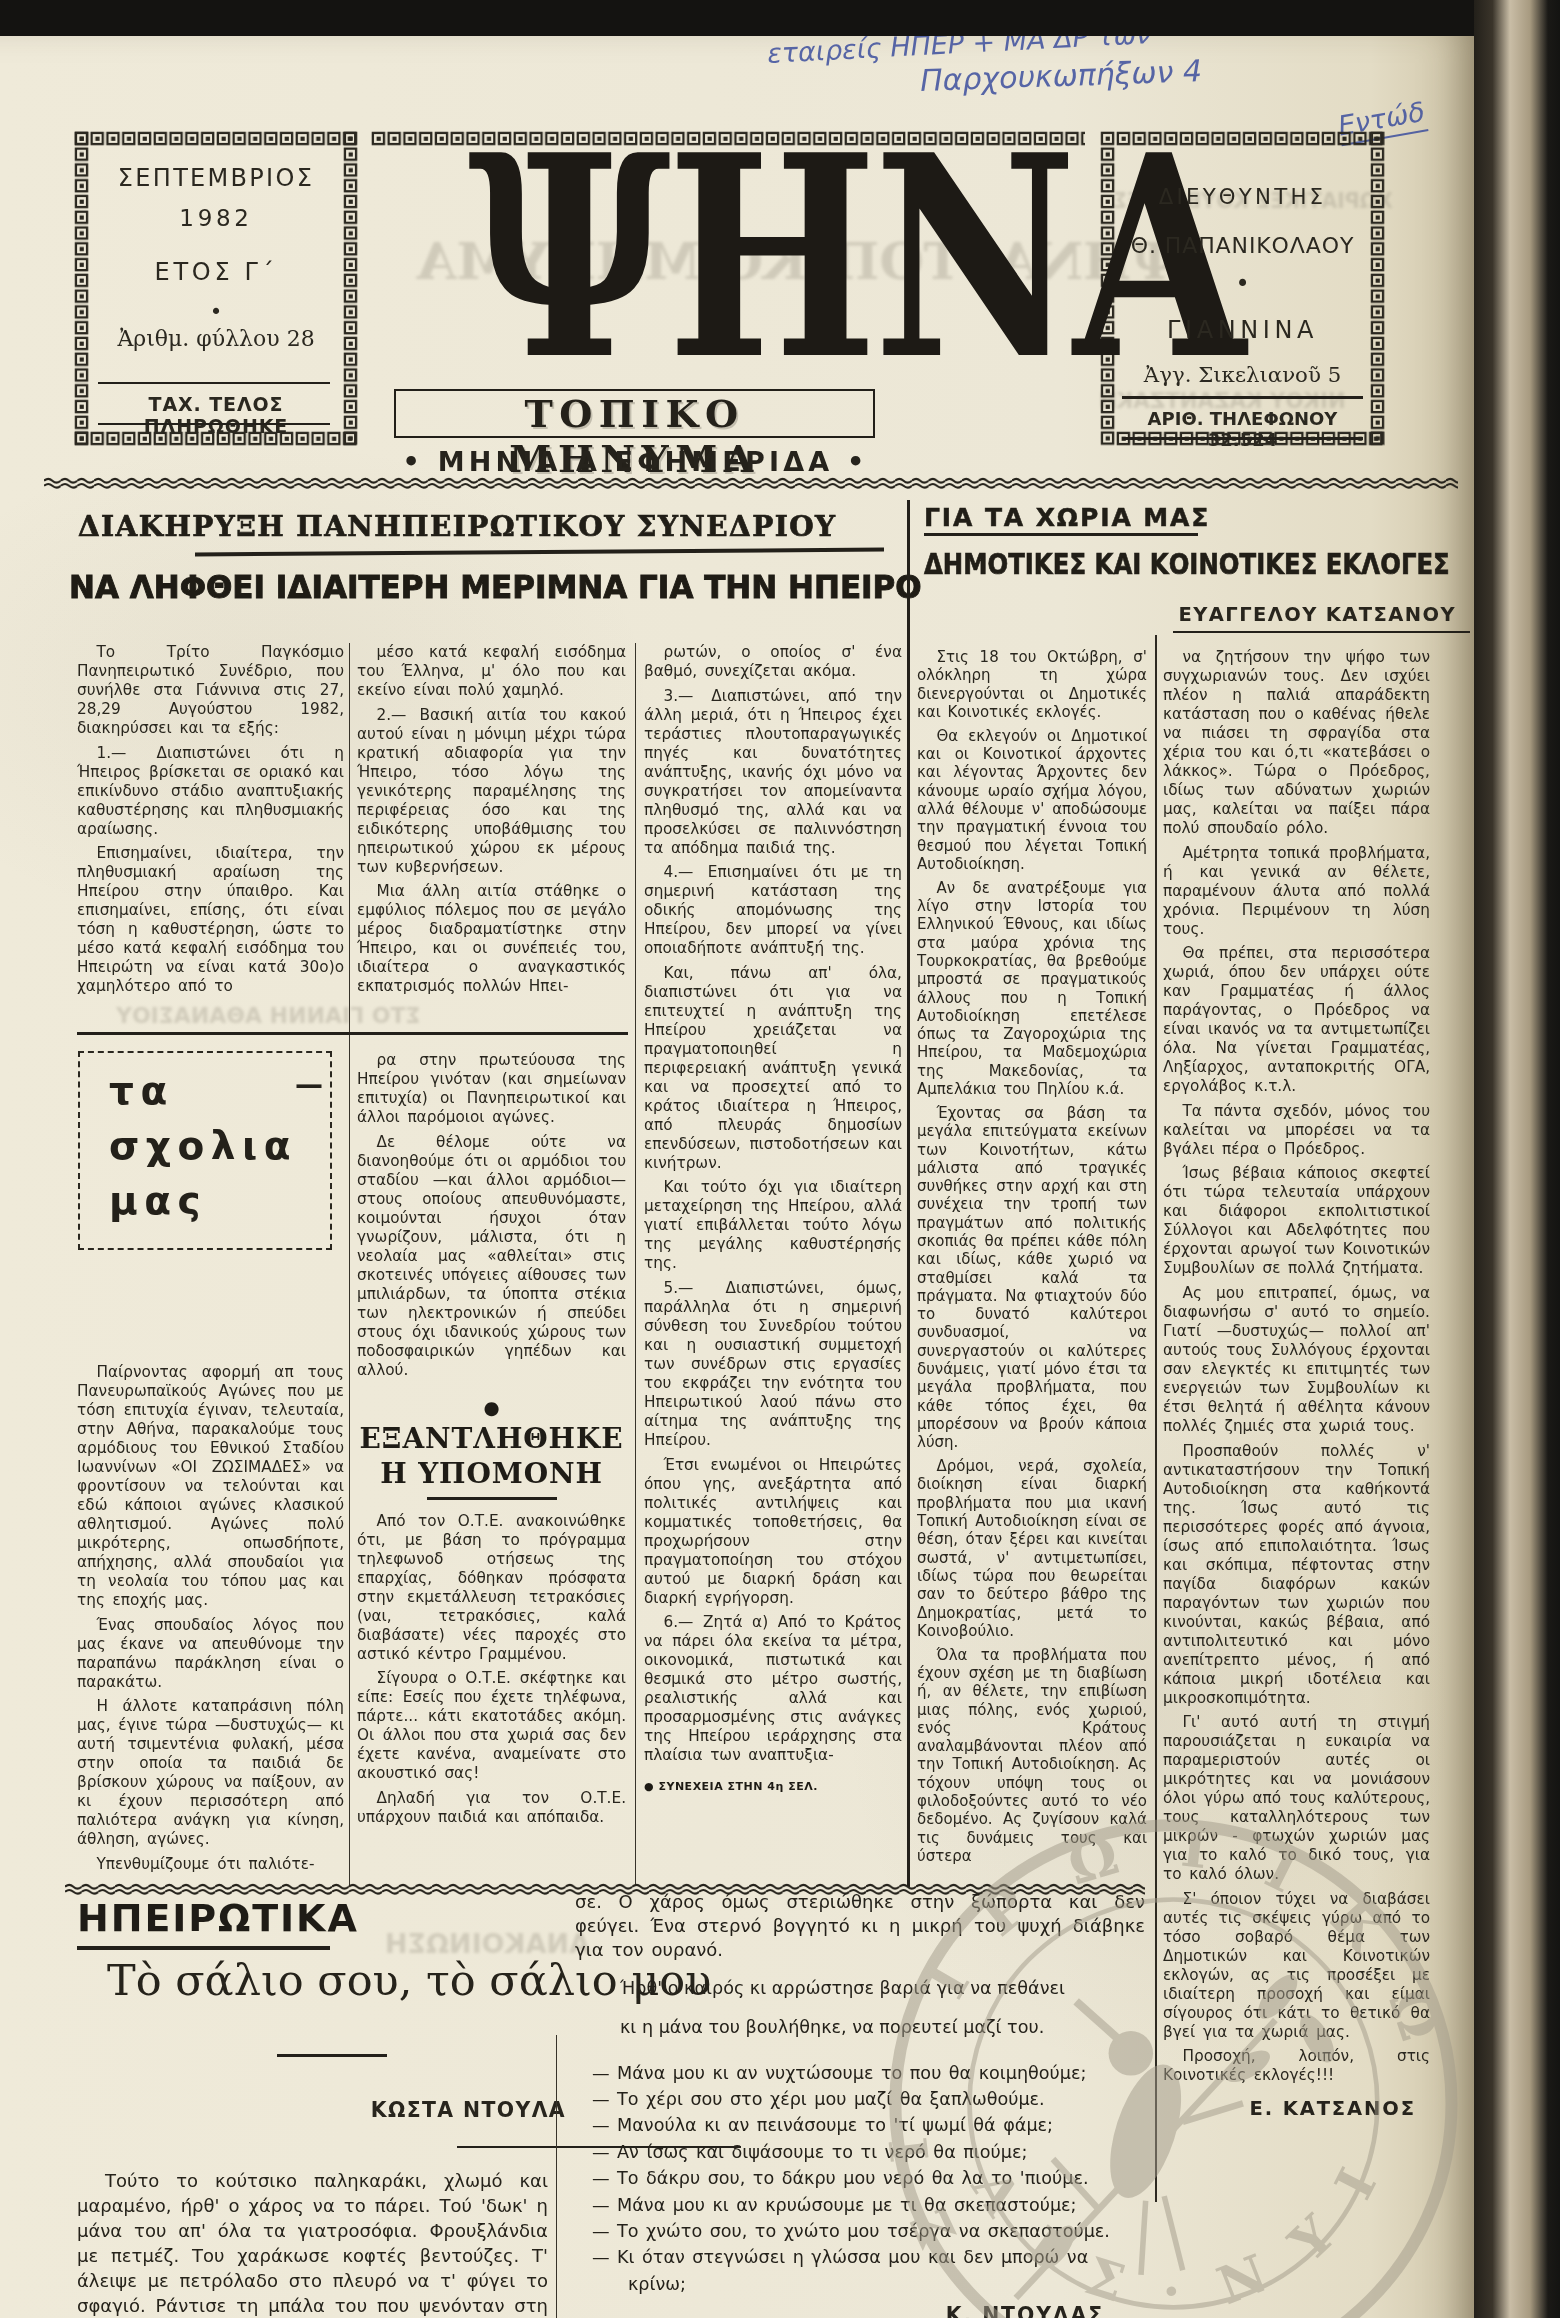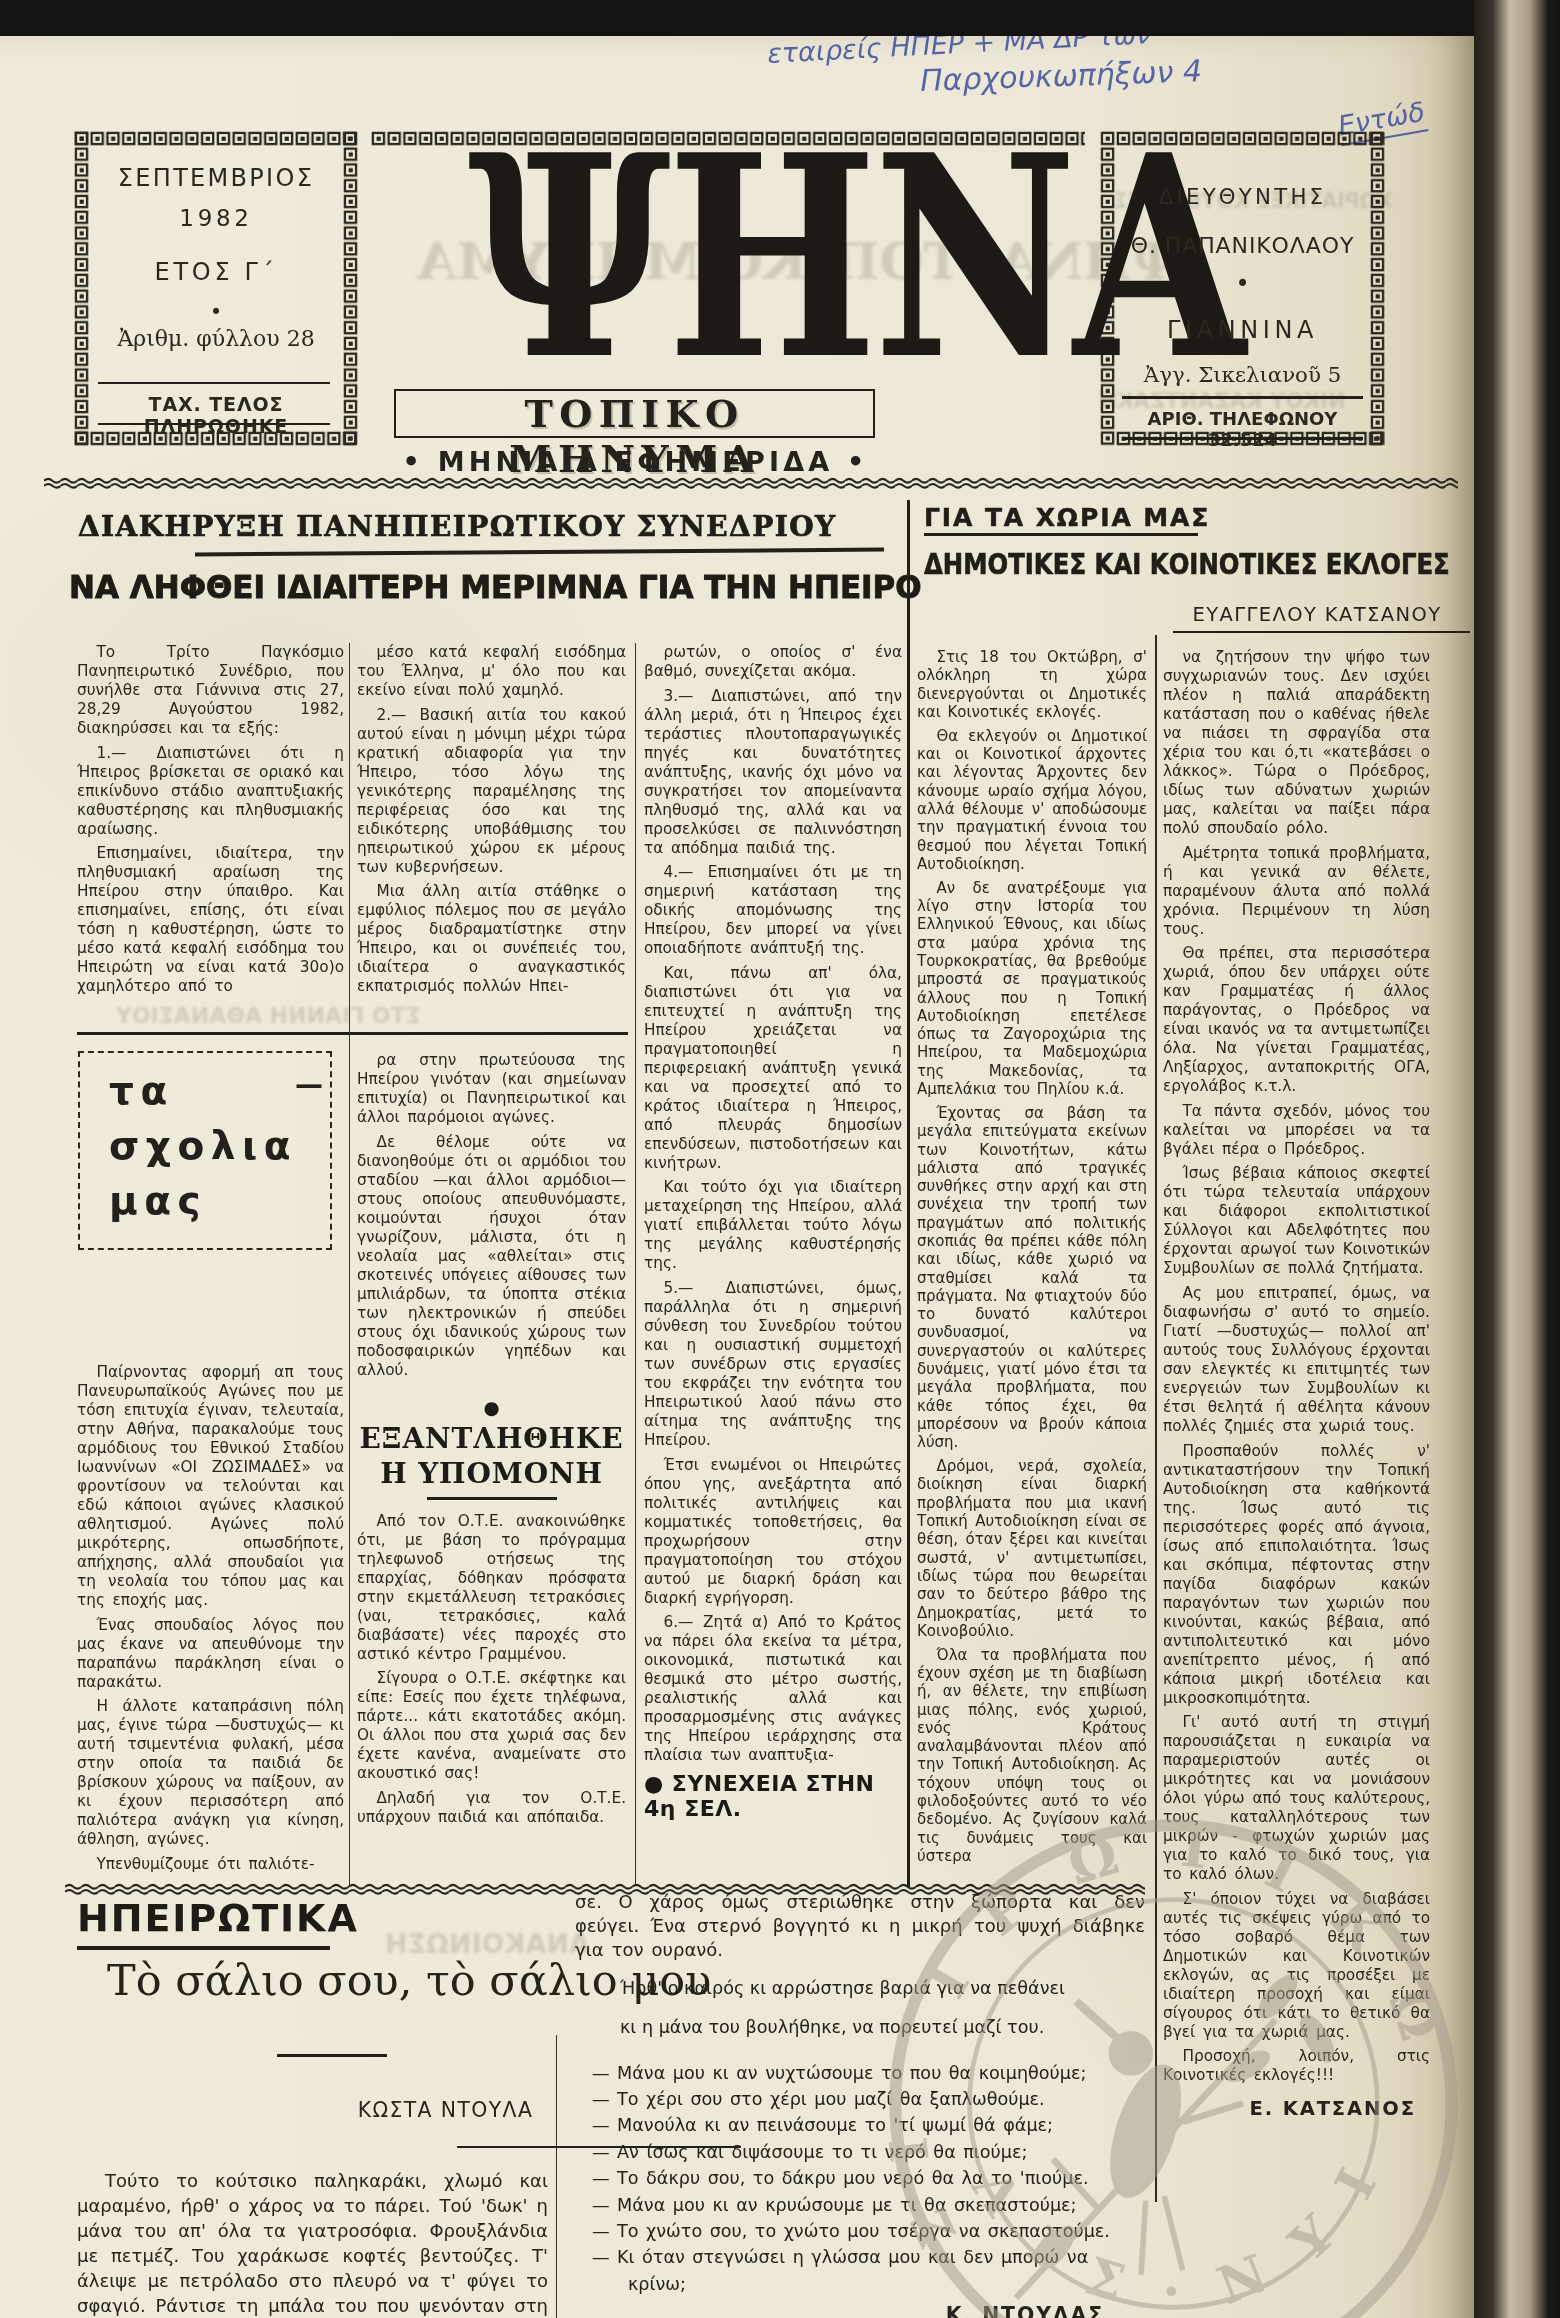--- a/index.html
+++ b/index.html
@@ -35,22 +35,22 @@
   .subtitle-box{
     border:2.8px solid #221f19;font-family:"DejaVu Serif",serif;font-weight:bold;
     color:#24211a;text-align:center;
     text-shadow:1.9px 1.9px 0 rgba(45,40,30,.22);
   }
   .tagline{font-weight:bold;color:#26231c;letter-spacing:4.2px;text-align:center;}
   
   .kicker{font-family:"DejaVu Serif",serif;font-weight:bold;color:#211e17;-webkit-text-stroke:0.7px #211e17;letter-spacing:1.4px;white-space:nowrap;}
   .mainhead{font-weight:bold;color:#1f1c15;-webkit-text-stroke:0.9px #1f1c15;white-space:nowrap;text-align:center;}
   .subhead{font-weight:bold;color:#211e17;white-space:nowrap;}
-  .byline{font-weight:normal;color:#28251d;letter-spacing:1.4px;text-align:center;}
-  .cont{font-weight:bold;font-size:22px;color:#1d1a14;margin-top:5px;letter-spacing:0.5px;}
+  .byline{font-weight:bold;color:#28251d;letter-spacing:1.4px;text-align:right;}
+  .cont{font-weight:bold;font-size:11px;color:#1d1a14;margin-top:15px;letter-spacing:0.5px;}
   
   .sxbox{border:2.3px dashed #2a271f;}
   .sxtitle{font-weight:bold;font-size:39px;line-height:55px;letter-spacing:6.5px;color:#24211a;padding:10.2px 0 0 29px;}
   .midhead{font-weight:bold;font-size:24px;letter-spacing:1.9px;color:#211e17;text-align:center;line-height:31px;}
   .otehead{font-family:"DejaVu Serif",serif;font-weight:bold;font-size:28px;letter-spacing:0.9px;color:#1f1c16;text-align:center;line-height:35px;}
   
   .storytitle{font-family:"DejaVu Serif",serif;font-size:43px;color:#26231b;text-align:center;white-space:nowrap;}
   .story{font-size:18px;line-height:25px;color:#26231b;text-align:justify;text-indent:28px;word-spacing:2.3px;}
   .dlg{font-size:17.6px;line-height:26.4px;color:#24211a;margin:0;padding-left:53px;text-indent:-36px;word-spacing:1.9px;}
   .couplet p{font-size:17.6px;line-height:39px;color:#24211a;margin:0;padding-left:45px;}

